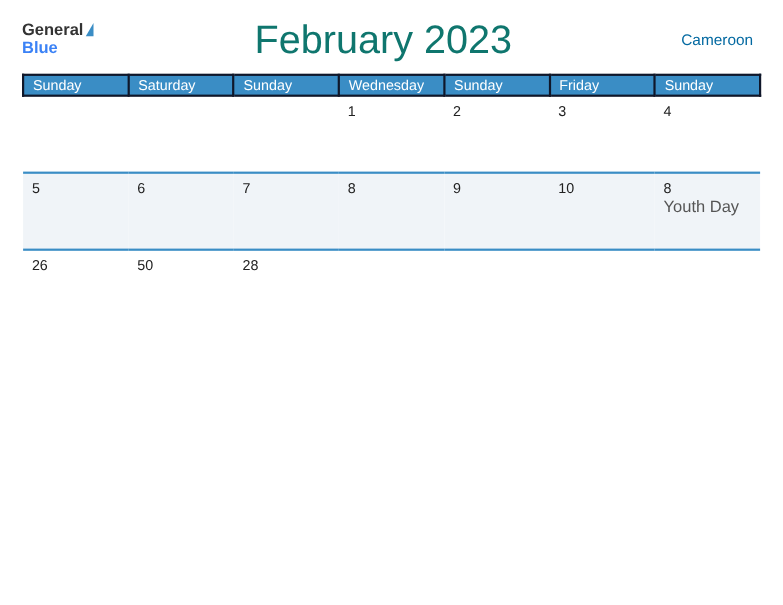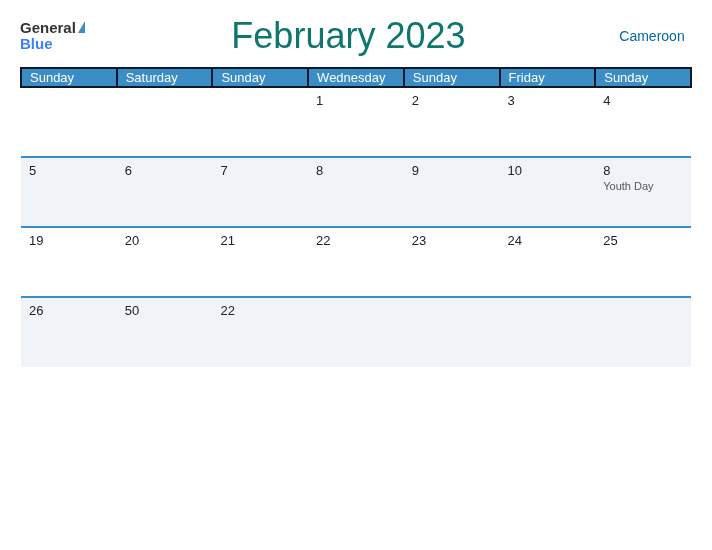--- a/index.html
+++ b/index.html
@@ -98,21 +98,21 @@
     .calendar tbody tr:nth-child(odd) td {
       background: #fff;
     }
     .day-num {
       display: block;
       font-size: 13px;
       color: #222;
     }
     .holiday-label {
       display: block;
-      font-size: 11px;
+      font-size: 15px;
       color: #555;
       margin-top: 2px;
     }
   </style>
 </head>
 <body>
 
 <div class="page">
   <div class="header">
     <div class="logo">
@@ -177,50 +177,27 @@
           <td>
             <span class="day-num">10</span>
           </td>
           <td>
             <span class="day-num">8</span>
             <span class="holiday-label">Youth Day</span>
           </td>
         </tr>
         <tr>
           <td>
-            <span class="day-num">19</span>
-          </td>
-          <td>
-            <span class="day-num">20</span>
-          </td>
-          <td>
-            <span class="day-num">21</span>
-          </td>
-          <td>
-            <span class="day-num">22</span>
-          </td>
-          <td>
-            <span class="day-num">23</span>
-          </td>
-          <td>
-            <span class="day-num">24</span>
-          </td>
-          <td>
-            <span class="day-num">25</span>
-          </td>
-        </tr>
-        <tr>
-          <td>
             <span class="day-num">26</span>
           </td>
           <td>
             <span class="day-num">50</span>
           </td>
           <td>
-            <span class="day-num">22</span>
+            <span class="day-num">28</span>
           </td>
           <td></td>
           <td></td>
           <td></td>
           <td></td>
         </tr>
       </tbody>
   </table>
 </div>
 

